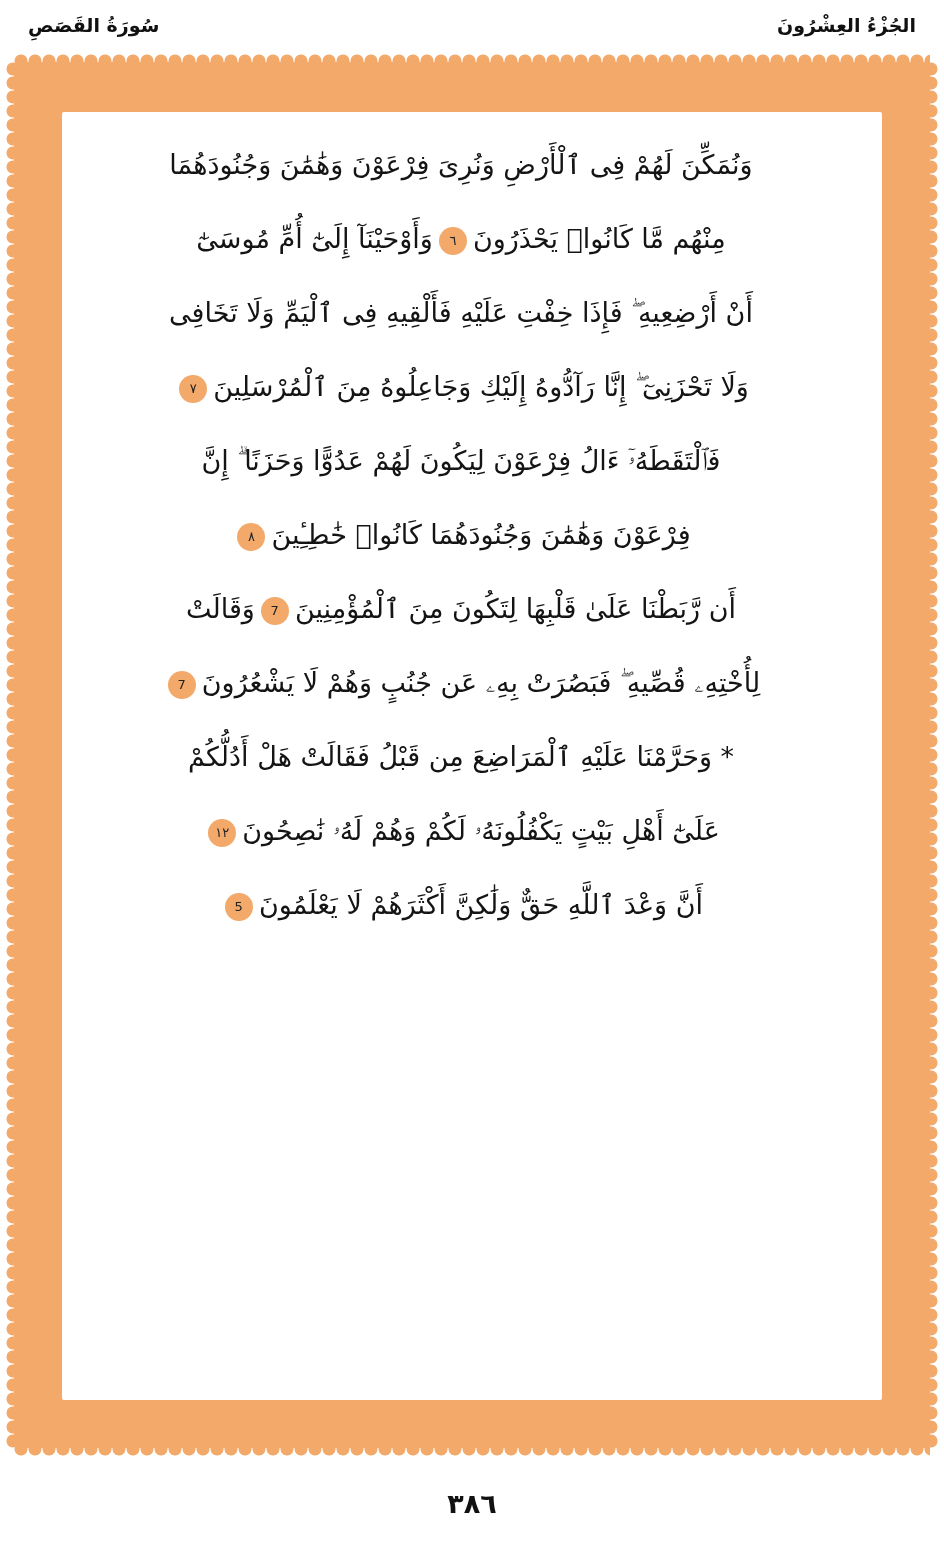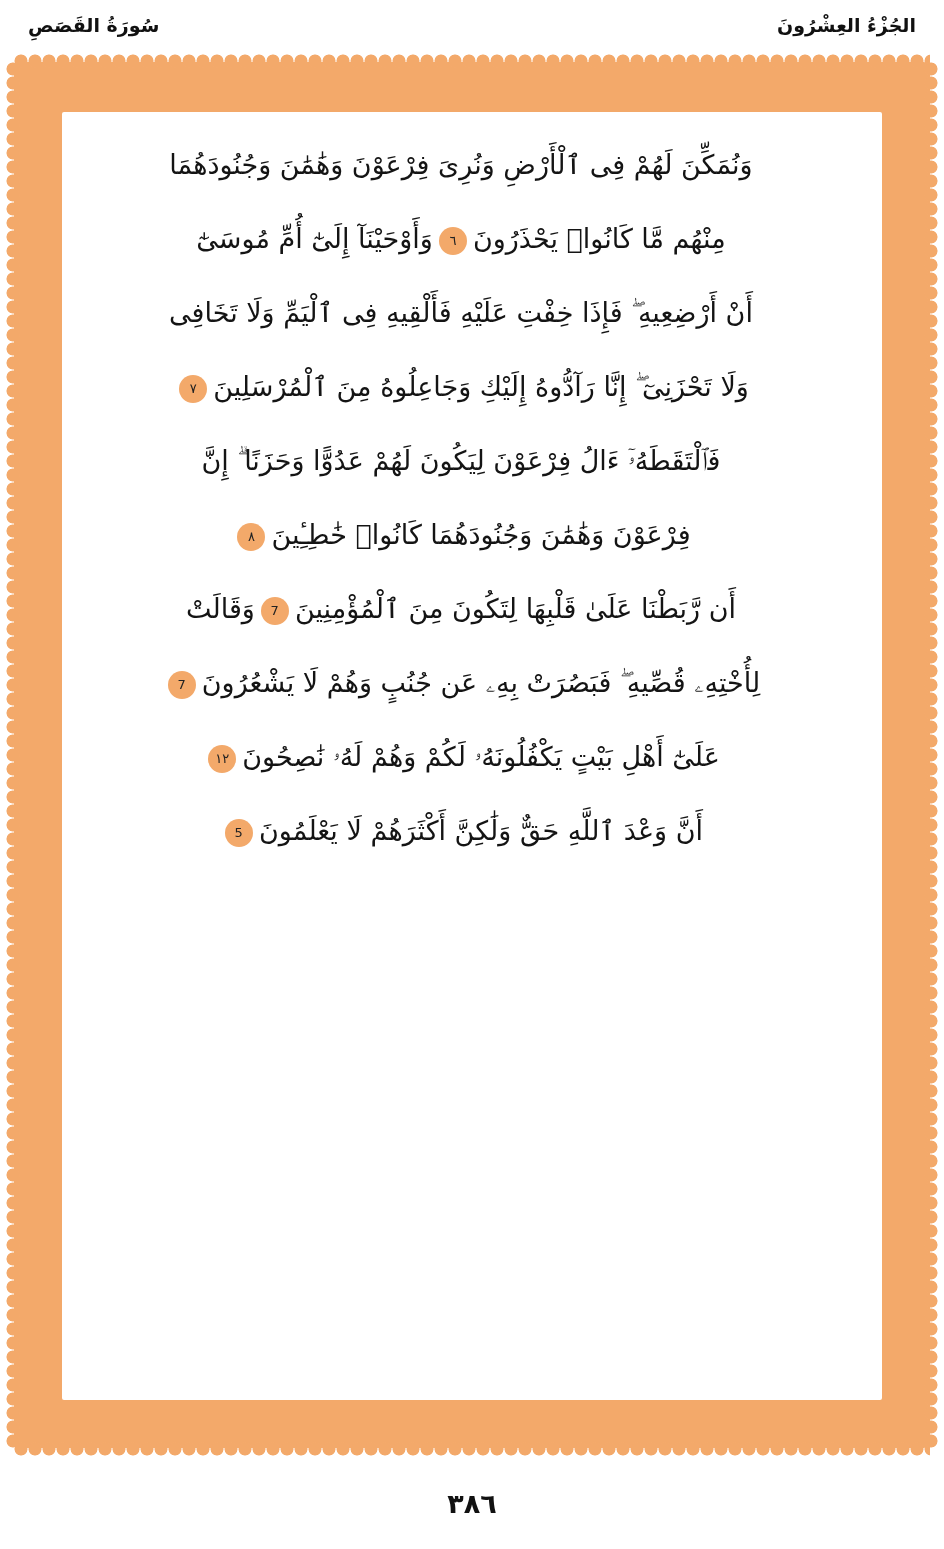--- a/index.html
+++ b/index.html
@@ -204,20 +204,23 @@
 
 
     <div class="aya-line">
       <span>أَن رَّبَطْنَا عَلَىٰ قَلْبِهَا لِتَكُونَ مِنَ ٱلْمُؤْمِنِينَ</span><span class="aya-num">7</span><span>وَقَالَتْ</span>
     </div>
 
     <div class="aya-line">
       <span>لِأُخْتِهِۦ قُصِّيهِ ۖ فَبَصُرَتْ بِهِۦ عَن جُنُبٍ وَهُمْ لَا يَشْعُرُونَ</span><span class="aya-num">7</span>
     </div>
 
+    <div class="aya-line">
+      <span>* وَحَرَّمْنَا عَلَيْهِ ٱلْمَرَاضِعَ مِن قَبْلُ فَقَالَتْ هَلْ أَدُلُّكُمْ</span>
+    </div>
 
     <div class="aya-line">
       <span>عَلَىٰٓ أَهْلِ بَيْتٍ يَكْفُلُونَهُۥ لَكُمْ وَهُمْ لَهُۥ نَٰصِحُونَ</span><span class="aya-num">١٢</span>
     </div>
 
 
     <div class="aya-line">
       <span>أَنَّ وَعْدَ ٱللَّهِ حَقٌّ وَلَٰكِنَّ أَكْثَرَهُمْ لَا يَعْلَمُونَ</span><span class="aya-num">5</span>
     </div>
 

